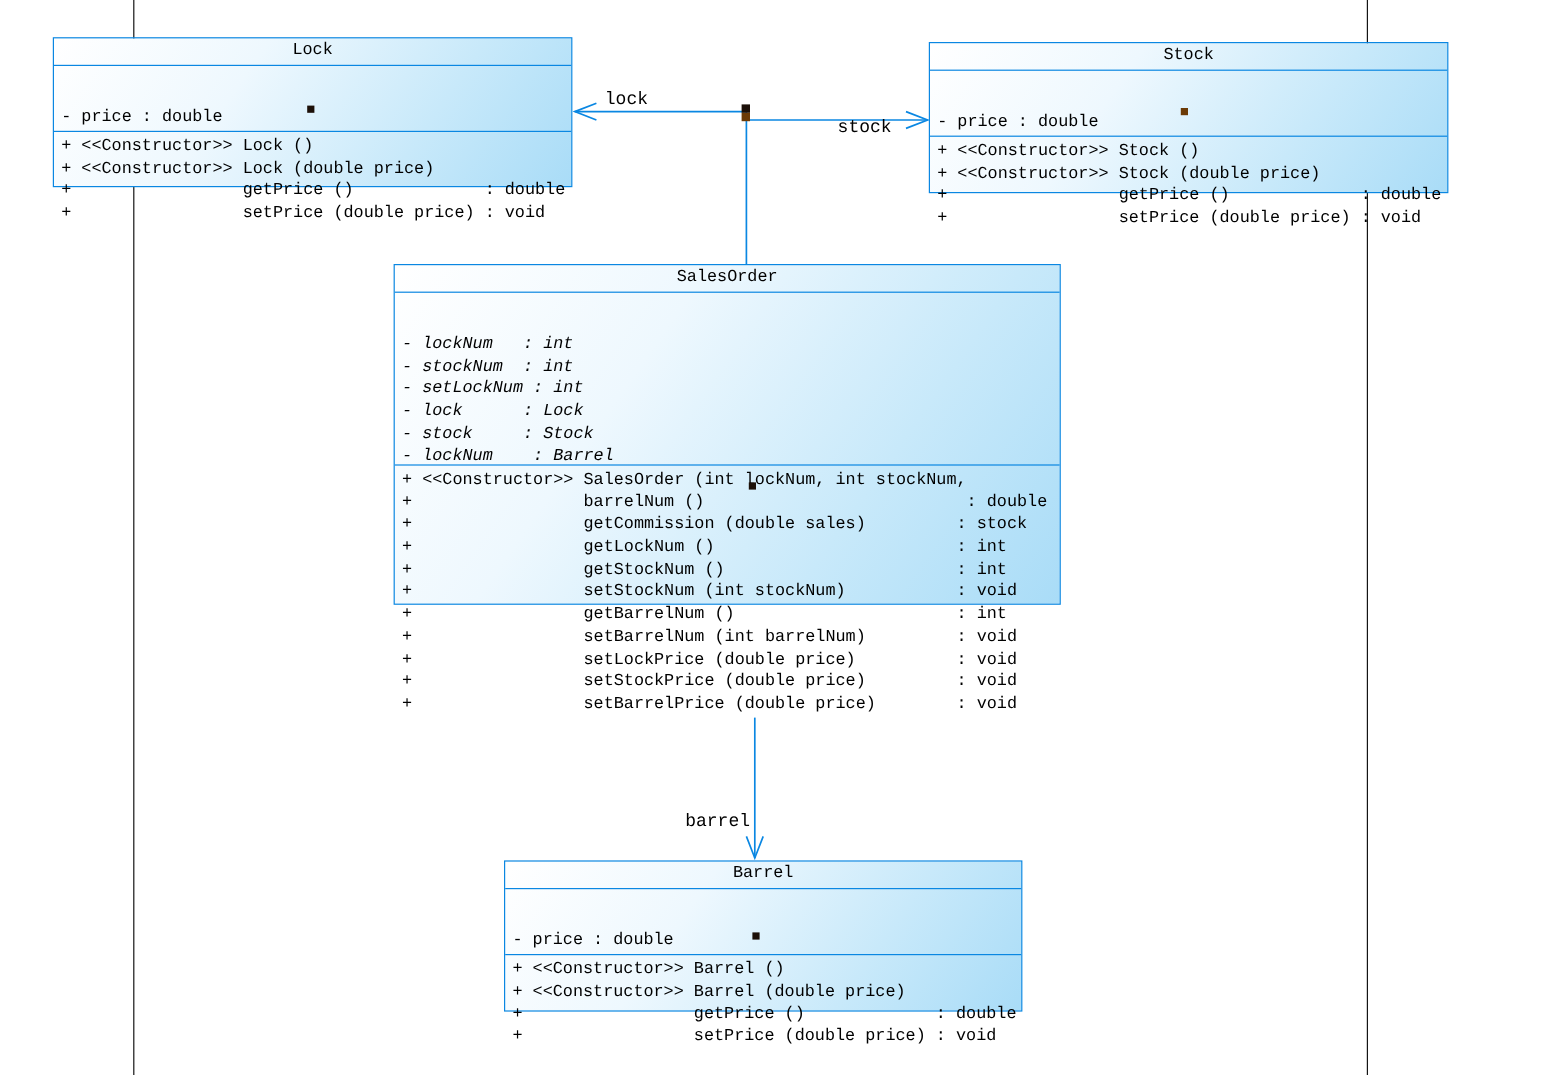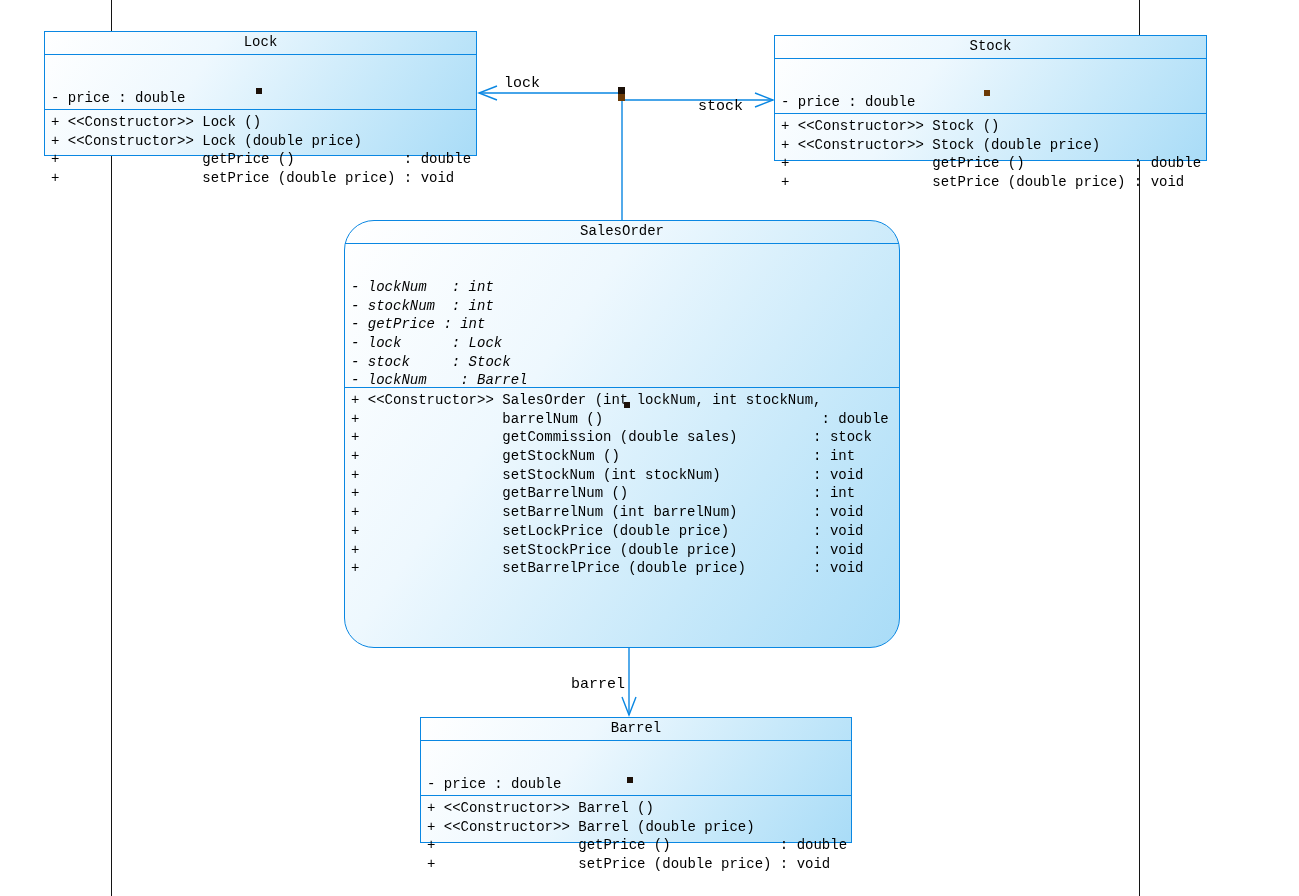--- a/index.html
+++ b/index.html
@@ -92,34 +92,35 @@
     <div class="uml-line">- price : double</div>
   </div>
   <div class="uml-methods">
     <div class="uml-line">+ &lt;&lt;Constructor&gt;&gt; Stock ()</div>
     <div class="uml-line">+ &lt;&lt;Constructor&gt;&gt; Stock (double price)</div>
     <div class="uml-line">+                 getPrice ()             : double</div>
     <div class="uml-line">+                 setPrice (double price) : void</div>
   </div>
 </div>
 
-<div class="uml-class" style="left:344px;top:220px;width:556px;height:428px;border-radius:30px;">
+<div class="uml-class" style="left:328px;top:220px;width:556px;height:284px;">
   <div class="uml-title">SalesOrder</div>
   <div class="uml-attrs" style="height:112px;font-style:italic;">
     <div class="uml-line">- lockNum   : int</div>
     <div class="uml-line">- stockNum  : int</div>
-    <div class="uml-line">- getPrice : int</div>
+    <div class="uml-line">- setLockNum : int</div>
     <div class="uml-line">- lock      : Lock</div>
     <div class="uml-line">- stock     : Stock</div>
     <div class="uml-line">- lockNum    : Barrel</div>
   </div>
   <div class="uml-methods">
     <div class="uml-line">+ &lt;&lt;Constructor&gt;&gt; SalesOrder (int lockNum, int stockNum,</div>
     <div class="uml-line">+                 barrelNum ()                          : double</div>
     <div class="uml-line">+                 getCommission (double sales)         : stock</div>
+    <div class="uml-line">+                 getLockNum ()                        : int</div>
     <div class="uml-line">+                 getStockNum ()                       : int</div>
     <div class="uml-line">+                 setStockNum (int stockNum)           : void</div>
     <div class="uml-line">+                 getBarrelNum ()                      : int</div>
     <div class="uml-line">+                 setBarrelNum (int barrelNum)         : void</div>
     <div class="uml-line">+                 setLockPrice (double price)          : void</div>
     <div class="uml-line">+                 setStockPrice (double price)         : void</div>
     <div class="uml-line">+                 setBarrelPrice (double price)        : void</div>
   </div>
 </div>
 

